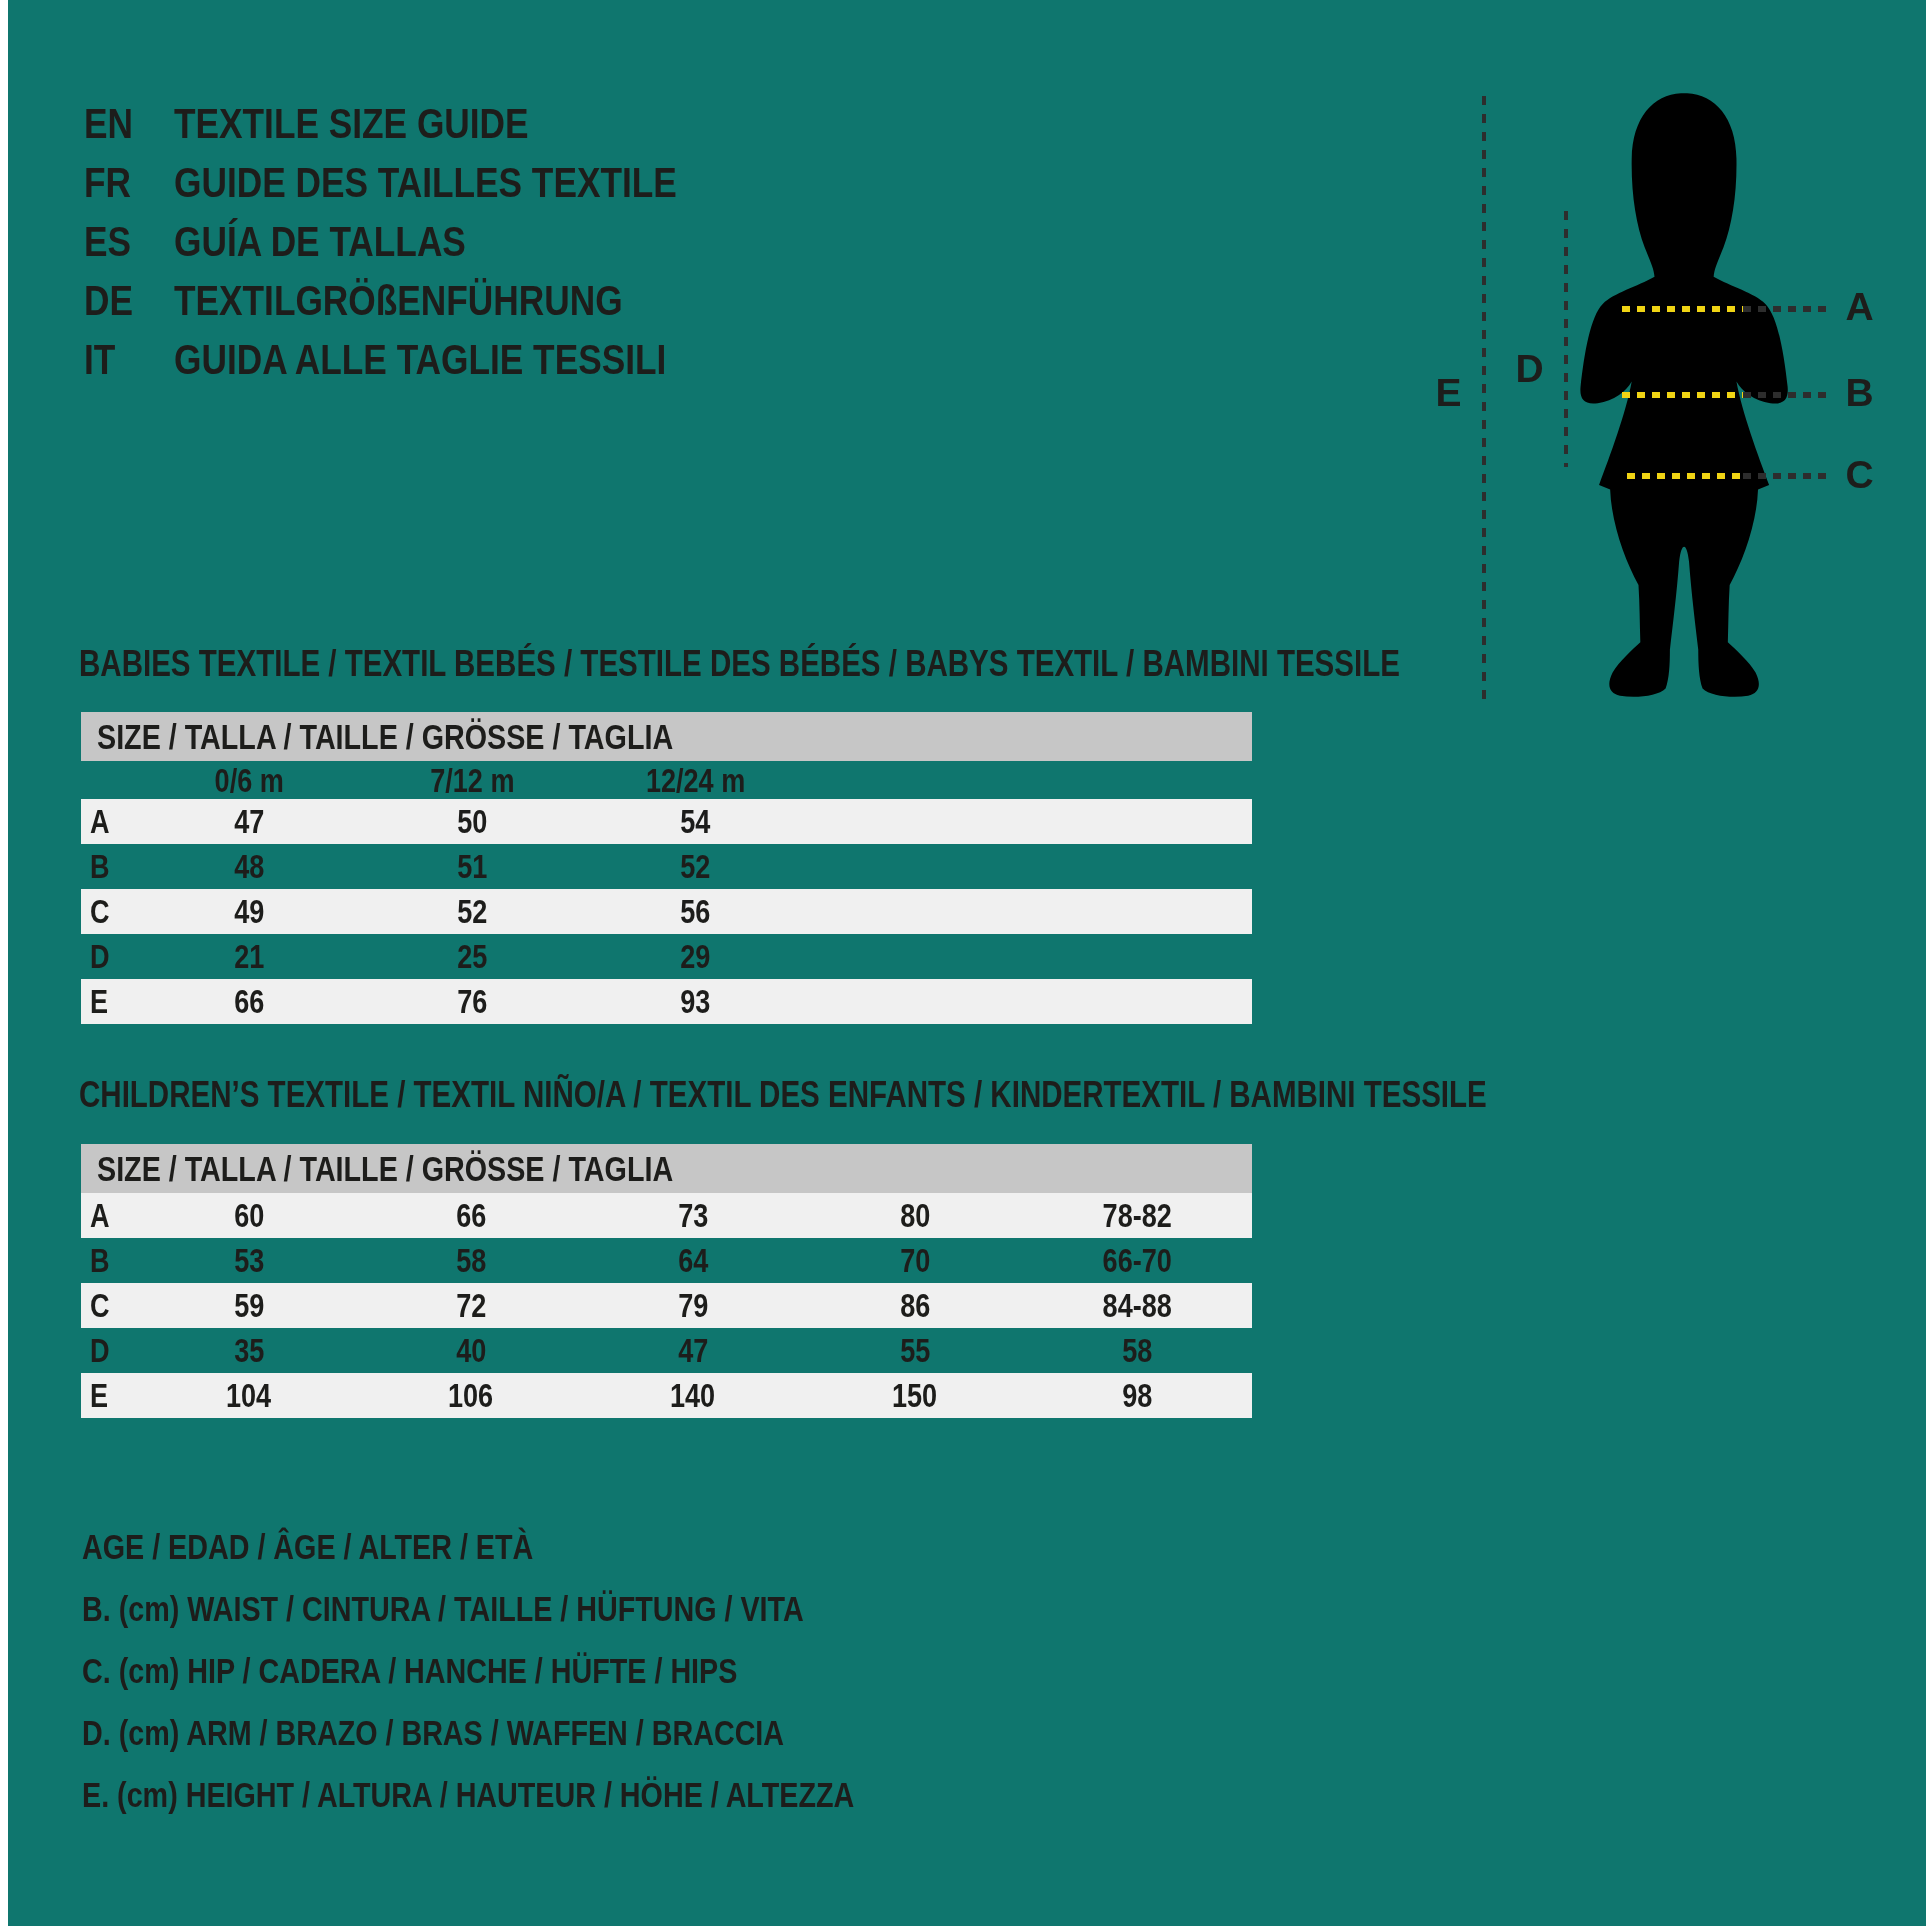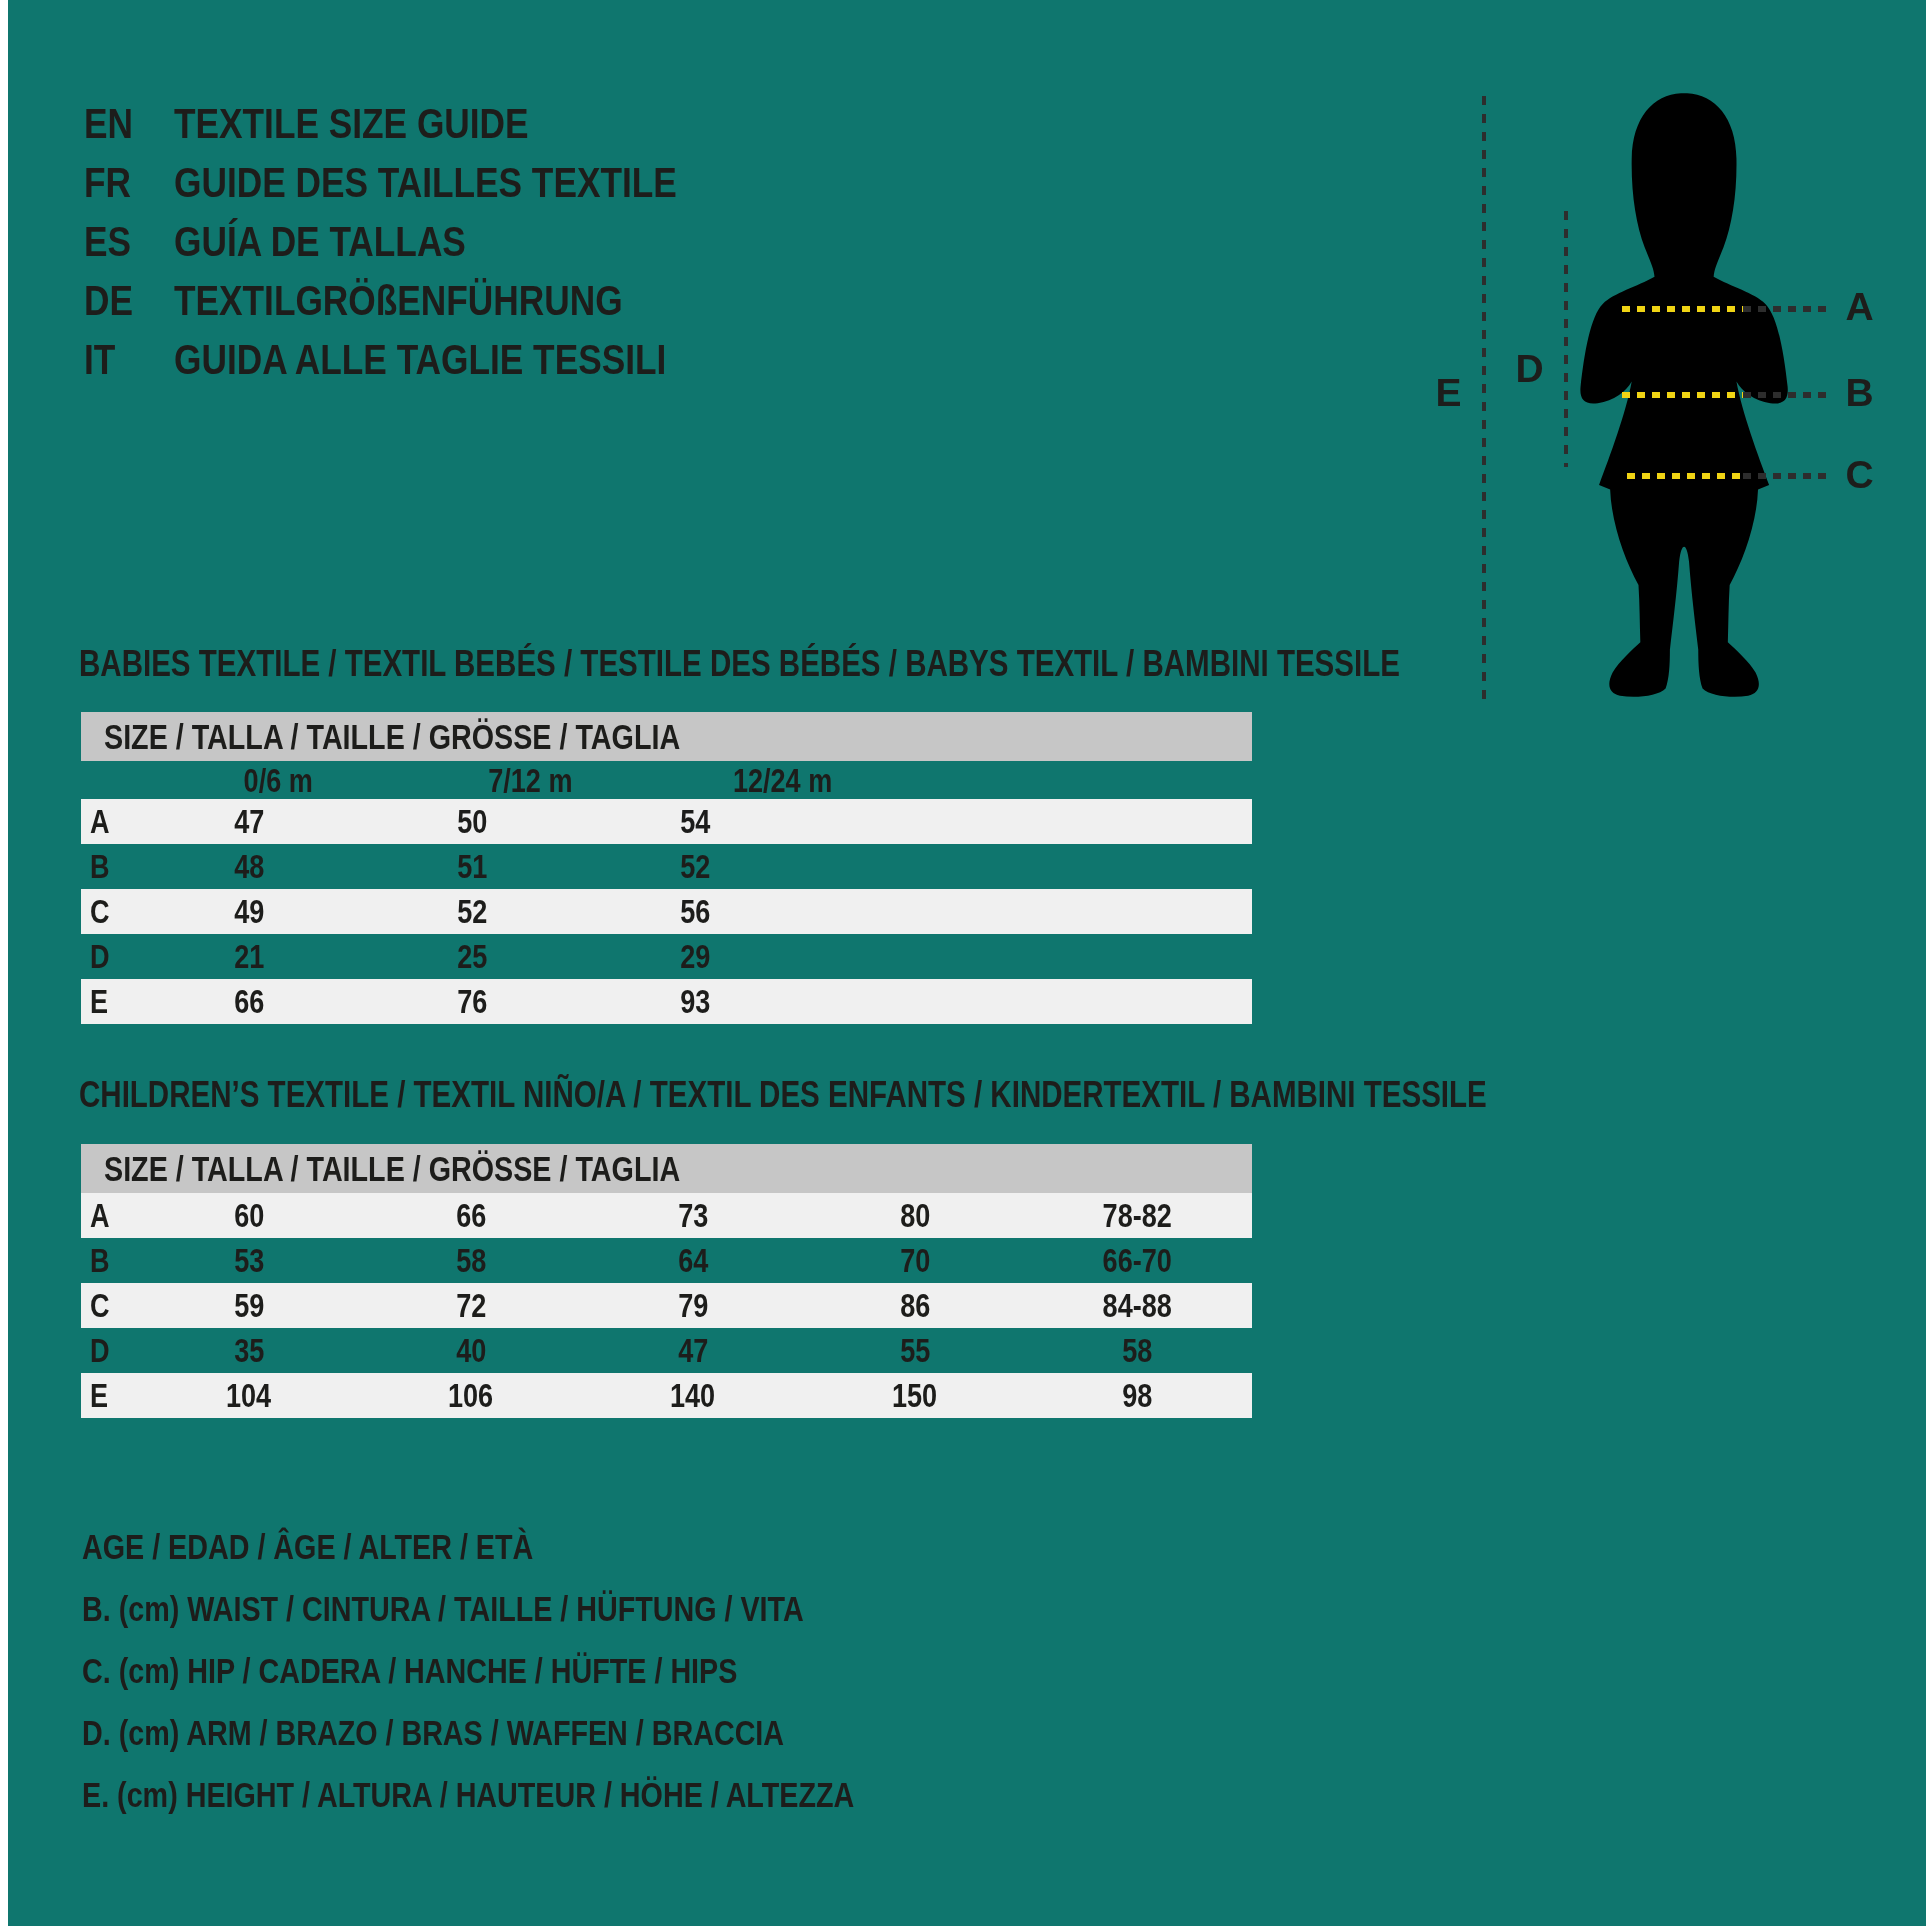--- a/index.html
+++ b/index.html
@@ -10,24 +10,24 @@
   .sq{display:inline-block;transform:scaleX(0.82);transform-origin:0 50%;white-space:nowrap;font-weight:700;}
   .sqc{display:inline-block;transform:scaleX(0.82);transform-origin:50% 50%;white-space:nowrap;font-weight:700;}
   
   .lang-block{left:76px;top:94px;}
   .lang-row{display:flex;align-items:center;height:59px;font-size:43px;}
   .lang-code{width:90px;flex:0 0 90px;}
   
   .section-title{font-size:36px;line-height:43px;}
   
   .size-bar{left:73px;width:1171px;height:49px;background:#C6C6C6;display:flex;align-items:center;
-            padding-left:23px;box-sizing:border-box;font-size:35px;}
+            padding-left:16px;box-sizing:border-box;font-size:35px;}
   .tbl{left:73px;width:1171px;}
   .trow{display:grid;align-items:center;height:45px;font-size:33px;}
-  .trow.sub{height:37px;gap:29px;}
+  .trow.sub{height:37px;}
   .b-grid{grid-template-columns:57px 223px 223px 223px 1fr;}
   .c-grid{grid-template-columns:57px 222px 222px 222px 222px 222px 1fr;}
   .stripe{background:#F0F0F0;}
   .cell{text-align:center;}
   .rlabel{text-align:left;padding-left:8.6px;}
   
   .legend-line{display:flex;align-items:flex-start;height:62px;font-size:35px;}
   
   .vdash{width:4.3px;background:repeating-linear-gradient(to bottom,#2D2D2D 0 9.2px,transparent 9.2px 18px);}
   .yline{height:5.5px;background:repeating-linear-gradient(to right,#F0D414 0 8px,transparent 8px 15px);}

